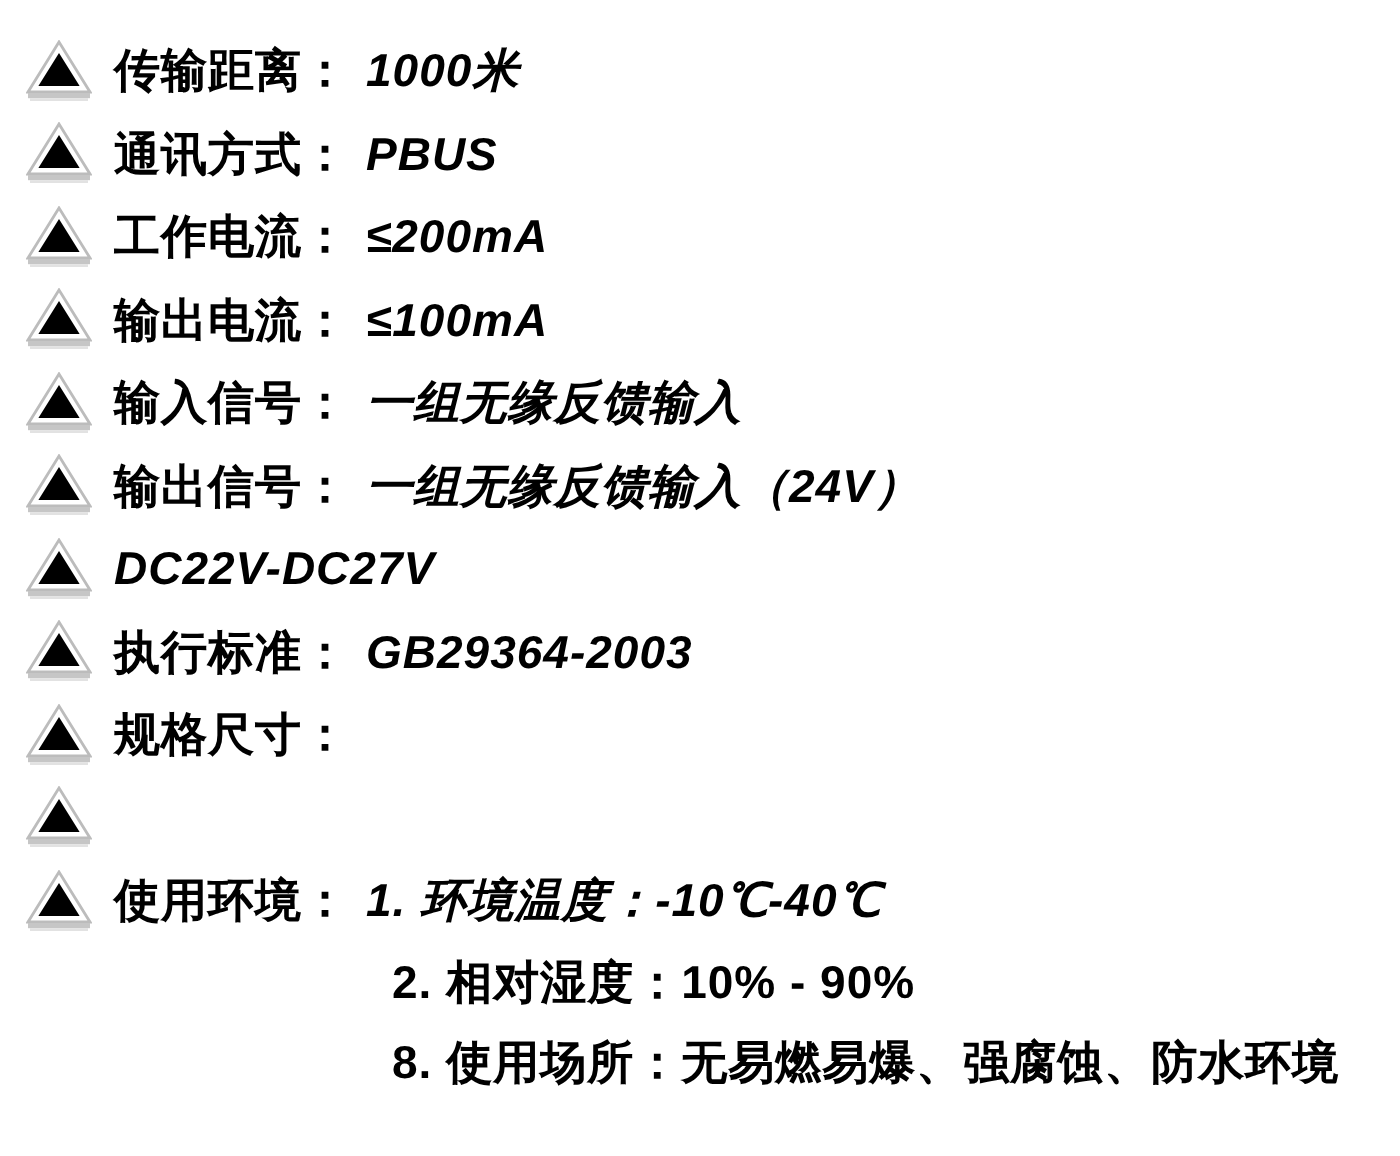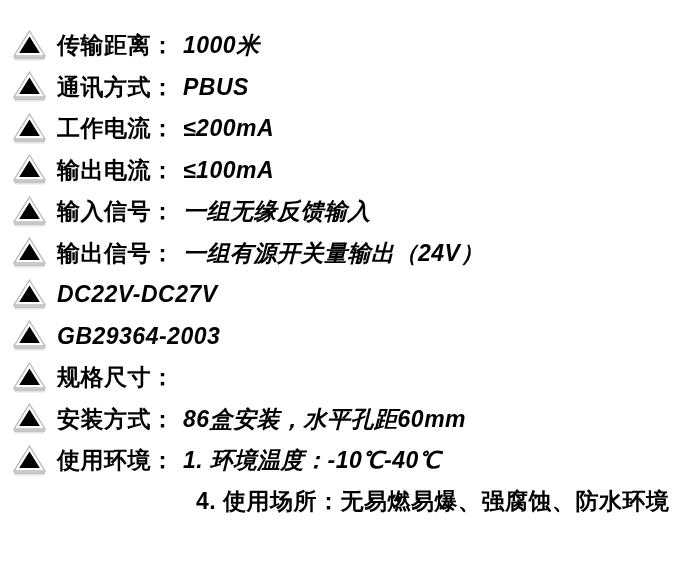--- a/index.html
+++ b/index.html
@@ -4,21 +4,21 @@
 <style>
   * { margin: 0; padding: 0; box-sizing: border-box; }
   html, body {
     width: 700px;
     height: 578px;
     background: #ffffff;
     overflow: hidden;
     font-family: "Liberation Sans", sans-serif;
   }
   .spec-list {
-    padding-top: 25px;
+    padding-top: 15px;
     padding-left: 13px;
     width: 700px;
   }
   .row {
     display: flex;
     align-items: center;
     height: 41.5px;
     white-space: nowrap;
   }
   .bullet {
@@ -141,21 +141,21 @@
     <span class="bullet">
       <svg viewBox="0 0 33 32" xmlns="http://www.w3.org/2000/svg">
         <polygon points="16.5,1 32,26 1,26" fill="#ffffff" stroke="#bcbcbc" stroke-width="1.4"></polygon>
         <rect x="1" y="26.5" width="31" height="2.6" fill="#c6c6c6"></rect>
         <rect x="2" y="29.1" width="29" height="1.4" fill="#e2e2e2"></rect>
         <polygon points="16.5,6.5 26.8,23 6.2,23" fill="#000000"></polygon>
       </svg>
     </span>
     <span class="spec-text">
       <span class="label-box"><span>输出信号</span><span>：</span></span>
-      <span class="value">一组有源开关量输出（24V）</span>
+      <span class="value">一组无缘反馈输入（24V）</span>
     </span>
   </div>
 
   <div class="row">
     <span class="bullet">
       <svg viewBox="0 0 33 32" xmlns="http://www.w3.org/2000/svg">
         <polygon points="16.5,1 32,26 1,26" fill="#ffffff" stroke="#bcbcbc" stroke-width="1.4"></polygon>
         <rect x="1" y="26.5" width="31" height="2.6" fill="#c6c6c6"></rect>
         <rect x="2" y="29.1" width="29" height="1.4" fill="#e2e2e2"></rect>
         <polygon points="16.5,6.5 26.8,23 6.2,23" fill="#000000"></polygon>
@@ -169,20 +169,21 @@
   <div class="row">
     <span class="bullet">
       <svg viewBox="0 0 33 32" xmlns="http://www.w3.org/2000/svg">
         <polygon points="16.5,1 32,26 1,26" fill="#ffffff" stroke="#bcbcbc" stroke-width="1.4"></polygon>
         <rect x="1" y="26.5" width="31" height="2.6" fill="#c6c6c6"></rect>
         <rect x="2" y="29.1" width="29" height="1.4" fill="#e2e2e2"></rect>
         <polygon points="16.5,6.5 26.8,23 6.2,23" fill="#000000"></polygon>
       </svg>
     </span>
     <span class="spec-text">
+      <span class="label-box"><span>执行标准</span><span>：</span></span>
       <span class="value">GB29364-2003</span>
     </span>
   </div>
 
   <div class="row">
     <span class="bullet">
       <svg viewBox="0 0 33 32" xmlns="http://www.w3.org/2000/svg">
         <polygon points="16.5,1 32,26 1,26" fill="#ffffff" stroke="#bcbcbc" stroke-width="1.4"></polygon>
         <rect x="1" y="26.5" width="31" height="2.6" fill="#c6c6c6"></rect>
         <rect x="2" y="29.1" width="29" height="1.4" fill="#e2e2e2"></rect>
@@ -195,40 +196,39 @@
   </div>
 
   <div class="row">
     <span class="bullet">
       <svg viewBox="0 0 33 32" xmlns="http://www.w3.org/2000/svg">
         <polygon points="16.5,1 32,26 1,26" fill="#ffffff" stroke="#bcbcbc" stroke-width="1.4"></polygon>
         <rect x="1" y="26.5" width="31" height="2.6" fill="#c6c6c6"></rect>
         <rect x="2" y="29.1" width="29" height="1.4" fill="#e2e2e2"></rect>
         <polygon points="16.5,6.5 26.8,23 6.2,23" fill="#000000"></polygon>
       </svg>
-    </span>
-    <span class="spec-text">
-      <span class="label-box"><span>安装方式</span><span>：</span></span>
-      <span class="value">86盒安装，水平孔距60mm</span>
     </span>
   </div>
 
   <div class="row">
     <span class="bullet">
       <svg viewBox="0 0 33 32" xmlns="http://www.w3.org/2000/svg">
         <polygon points="16.5,1 32,26 1,26" fill="#ffffff" stroke="#bcbcbc" stroke-width="1.4"></polygon>
         <rect x="1" y="26.5" width="31" height="2.6" fill="#c6c6c6"></rect>
         <rect x="2" y="29.1" width="29" height="1.4" fill="#e2e2e2"></rect>
         <polygon points="16.5,6.5 26.8,23 6.2,23" fill="#000000"></polygon>
       </svg>
     </span>
     <span class="spec-text">
       <span class="label-box"><span>使用环境</span><span>：</span></span>
       <span class="value">1. 环境温度：-10℃-40℃</span>
     </span>
   </div>
 
-
   <div class="sub-row">
-    <span class="sub-text">4. 使用场所：无易燃易爆、强腐蚀、防水环境</span>
+    <span class="sub-text">2. 相对湿度：10% - 90%</span>
+  </div>
+
+  <div class="sub-row">
+    <span class="sub-text">8. 使用场所：无易燃易爆、强腐蚀、防水环境</span>
   </div>
 
 </div>
 
 </body></html>

